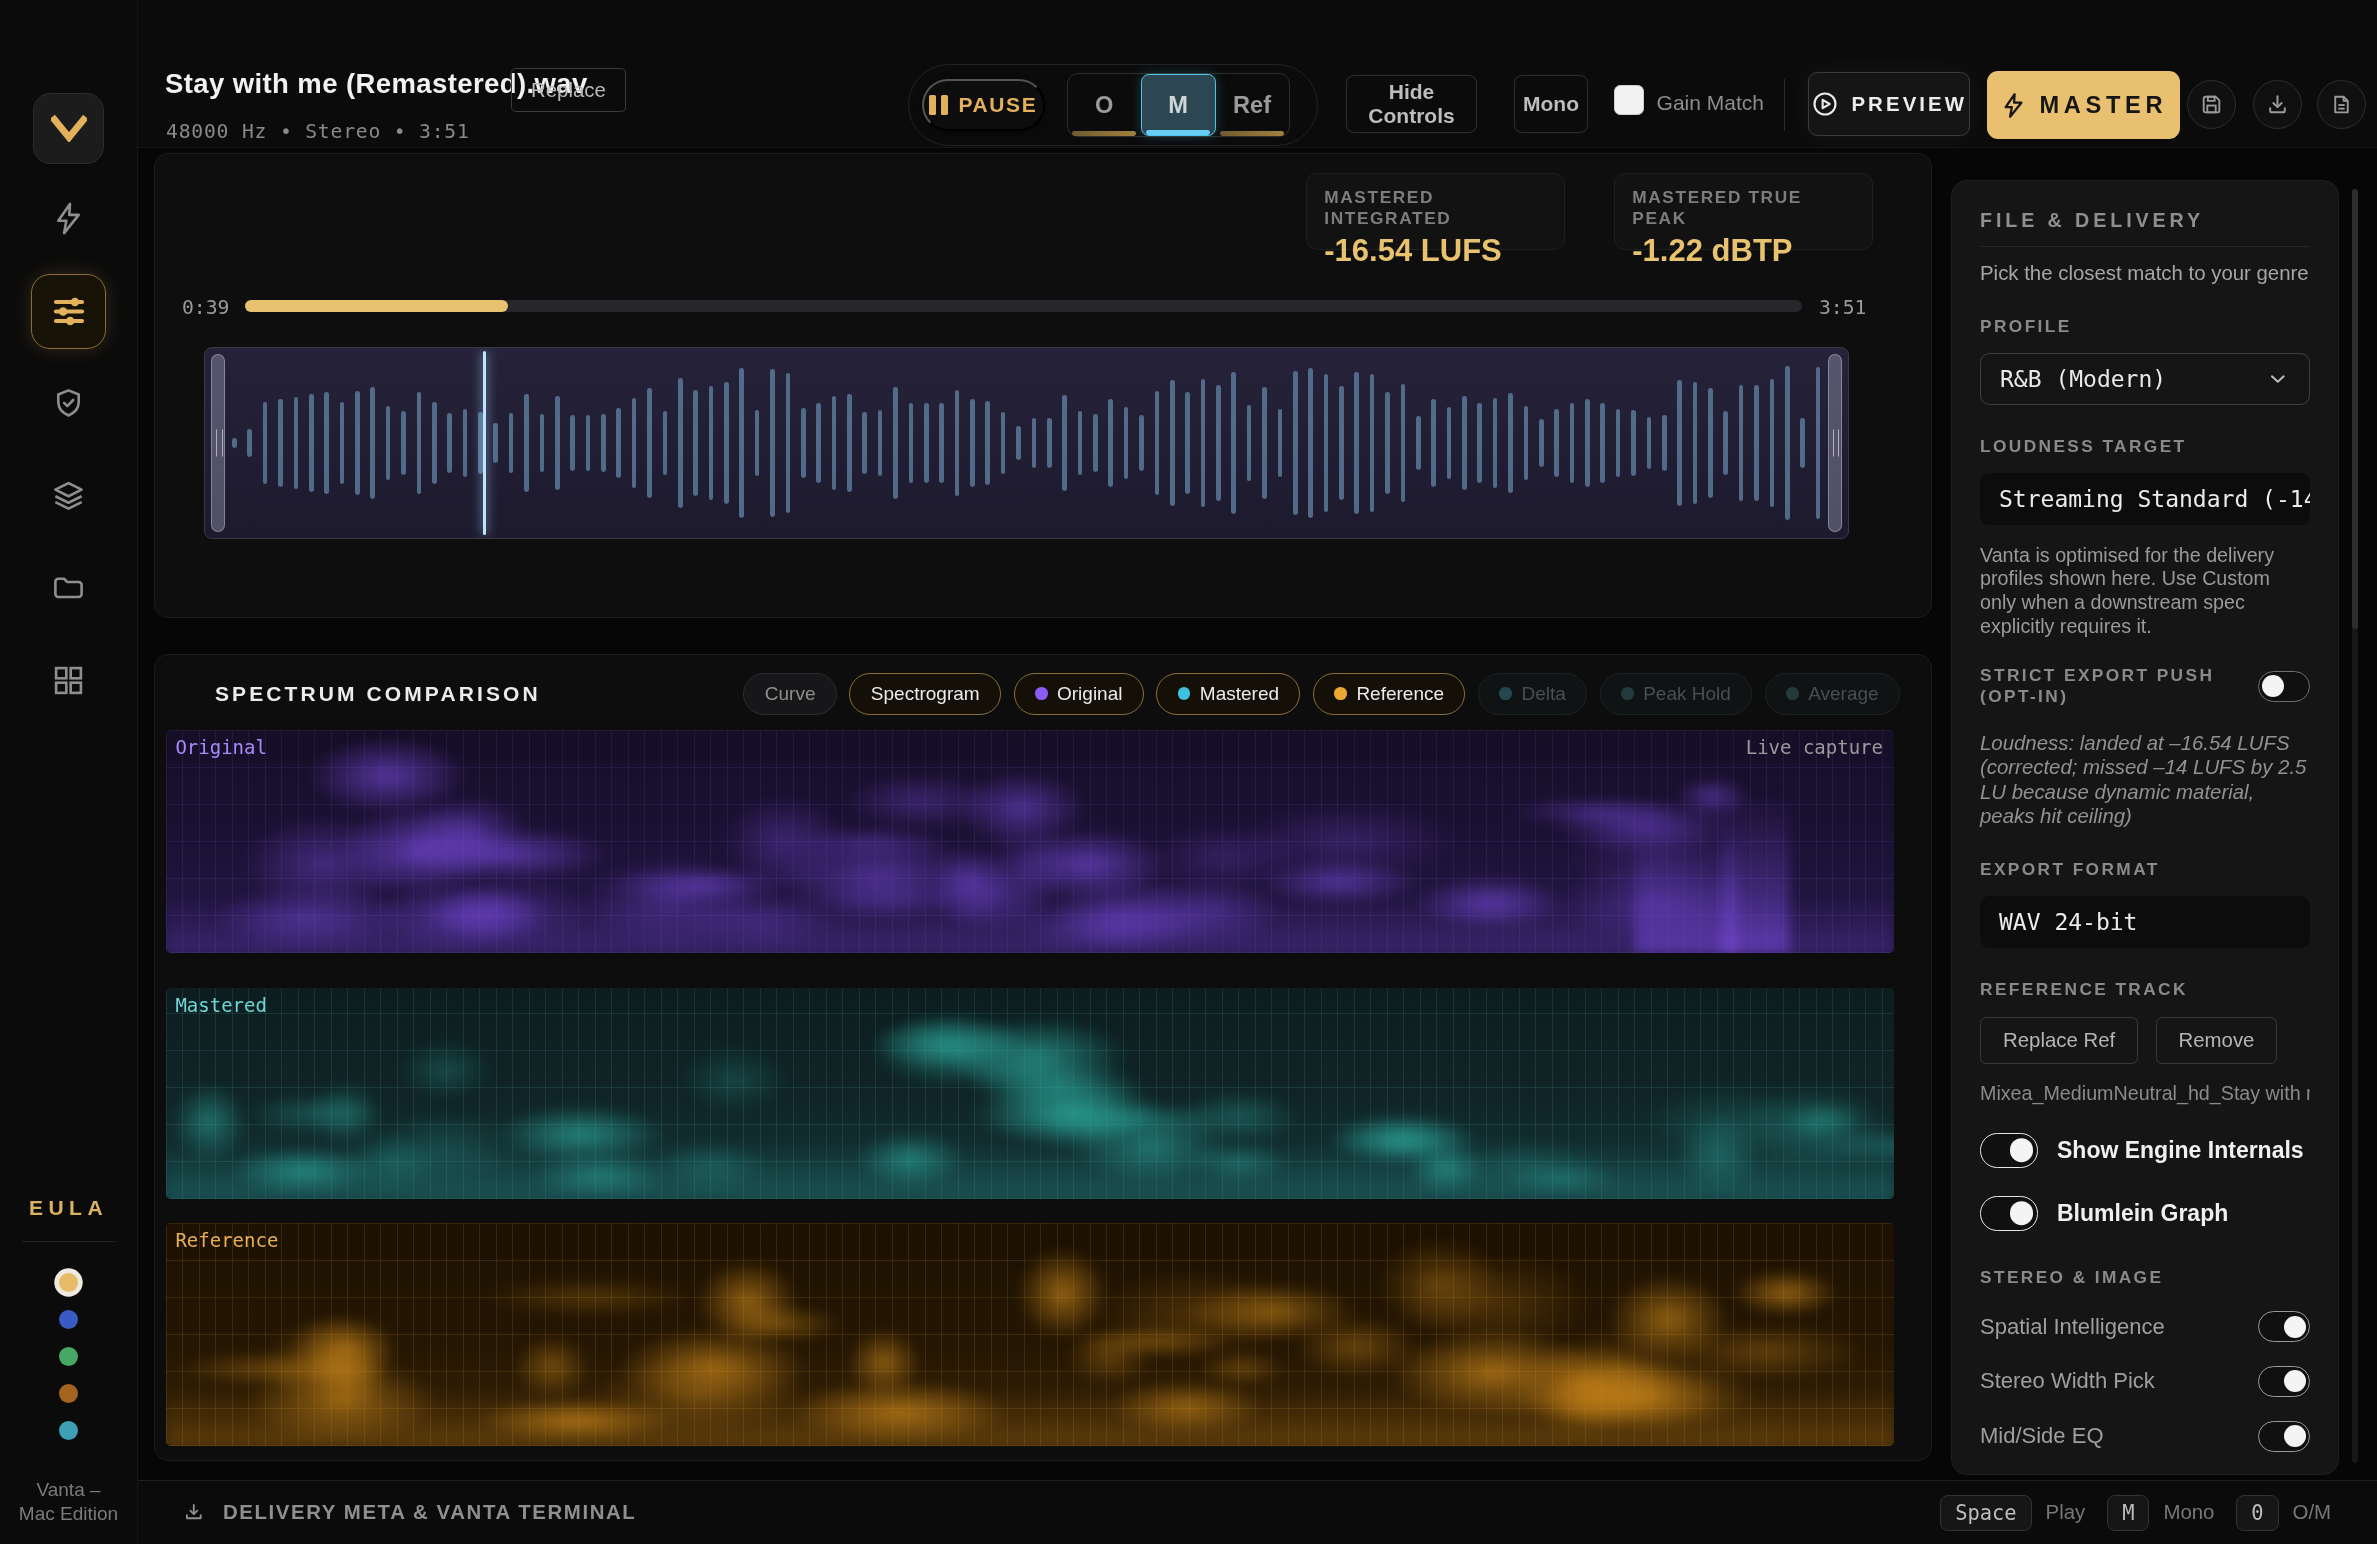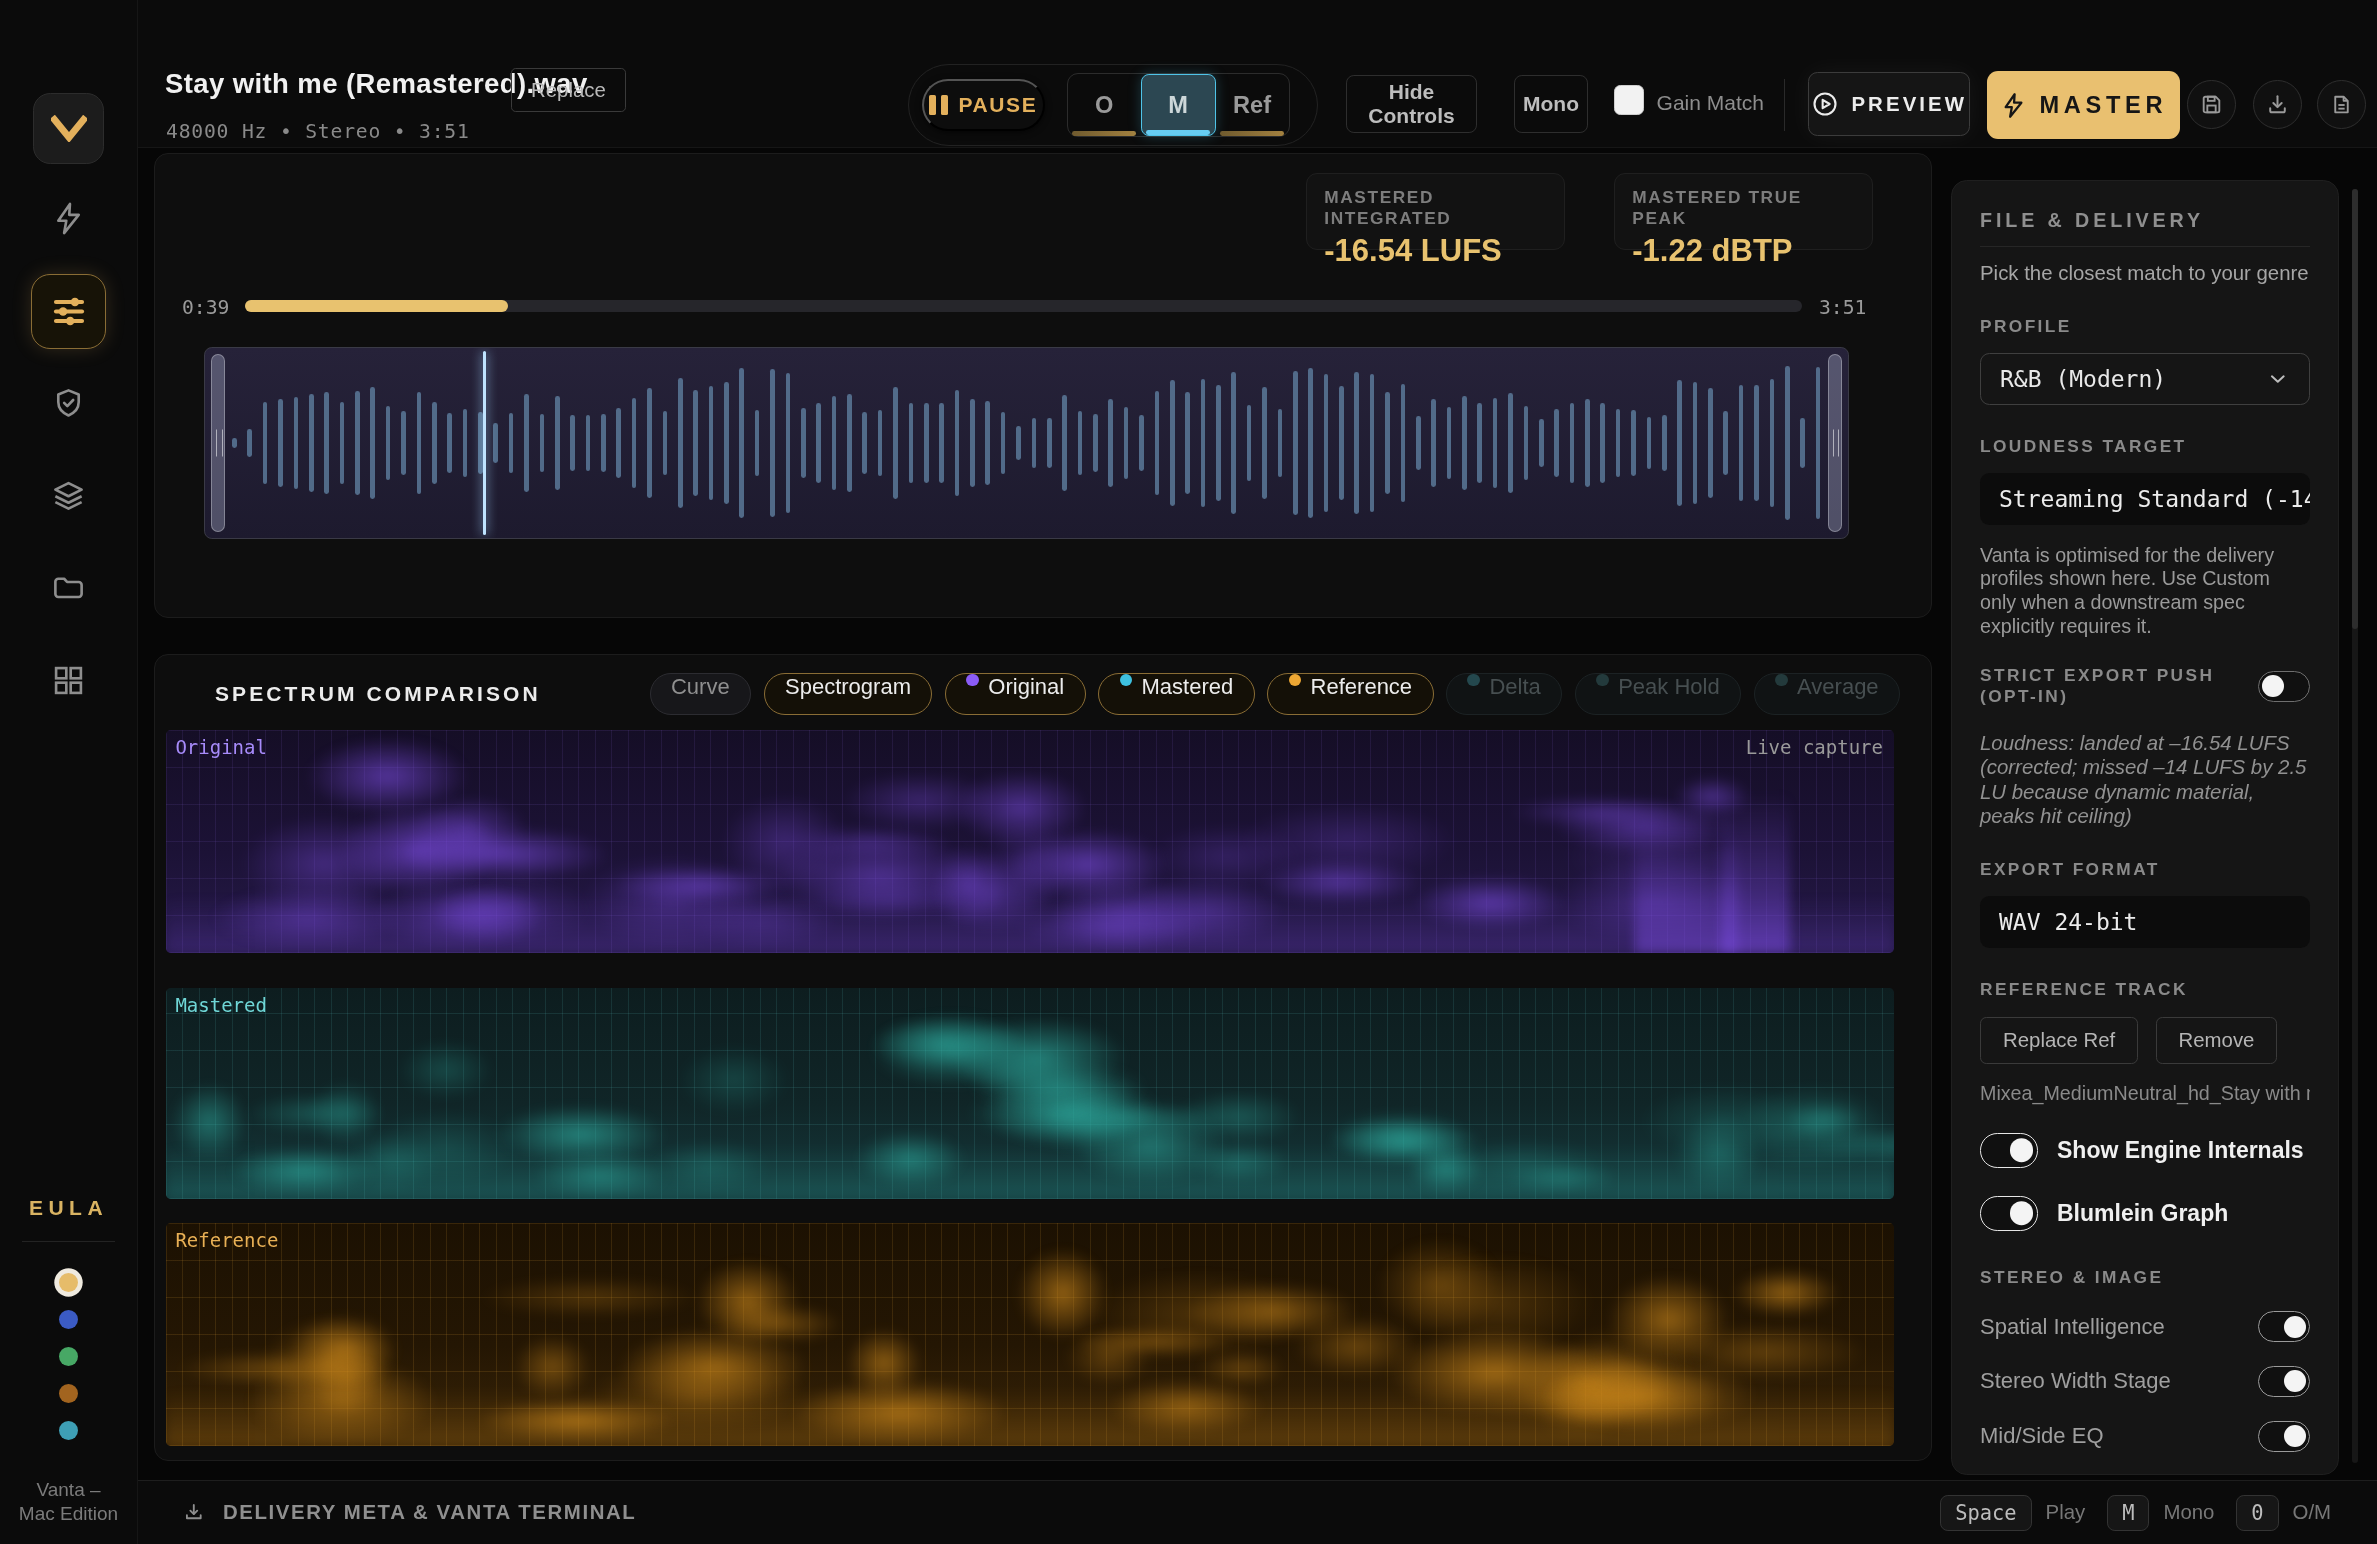--- a/index.html
+++ b/index.html
@@ -73,21 +73,21 @@
   .h-l{left:6.3px}.h-r{right:6.3px}
 
   .hintrow{position:absolute;left:0;right:0;top:415px;height:49px;border-top:0.8px solid #1c1c1c;display:flex;align-items:center;justify-content:space-between;padding:0 41px 0 41px}
   .hint{color:#8a8a8a;font-size:19px}
   .range{color:#c9c9c9;font-family:"DejaVu Sans Mono",monospace;font-size:19.7px}
 
   
   .sc-head{position:absolute;left:0;right:31px;top:11px;height:55px;display:flex;align-items:center}
   .sc-title{margin-left:60px;color:#ececec;font-weight:bold;font-size:21px;letter-spacing:3.1px}
   .chips{margin-left:auto;display:flex;gap:12.6px;align-items:center}
-  .chip{height:42px;padding:0 20.4px;border-radius:21px;display:flex;align-items:flex-start;gap:9.4px;font-size:22px;background:#17171a;border:0.8px solid #2c2c31;color:#8f8f8f}
+  .chip{height:42px;padding:0 20.4px;border-radius:21px;display:flex;align-items:center;gap:9.4px;font-size:19px;background:#17171a;border:0.8px solid #2c2c31;color:#8f8f8f}
   .chip .cd{width:12.6px;height:12.6px;border-radius:50%}
   .chip.on{border:0.8px solid #8a6d35;background:#141007;color:#ececec}
   .chip.dis{background:#101314;border:0.8px solid #1c2224;color:#474f51}
   .sg{position:absolute;left:11px;width:1728px;border-radius:4.7px;overflow:hidden}
   .sg-o{top:75px;height:223px}
   .sg-m{top:333px;height:211px}
   .sg-r{top:568px;height:223px}
   .sg .grid{position:absolute;inset:0}
   .sg .blobs{position:absolute;inset:0}
   .sg .blob{position:absolute;filter:blur(5.5px)}
@@ -634,21 +634,21 @@
 
     <div class="rp-lab" style="margin-top:36px">STEREO &amp; IMAGE</div>
 
     <div class="strow">
       <span class="sl">Spatial Intelligence</span>
       <div class="tgl tgl-on-sm">
           <span class="knob"></span>
         </div>
     </div>
     <div class="strow">
-      <span class="sl">Stereo Width Stage</span>
+      <span class="sl">Stereo Width Pick</span>
       <div class="tgl tgl-on-sm">
           <span class="knob"></span>
         </div>
     </div>
     <div class="strow">
       <span class="sl">Mid/Side EQ</span>
       <div class="tgl tgl-on-sm">
           <span class="knob"></span>
         </div>
     </div>

